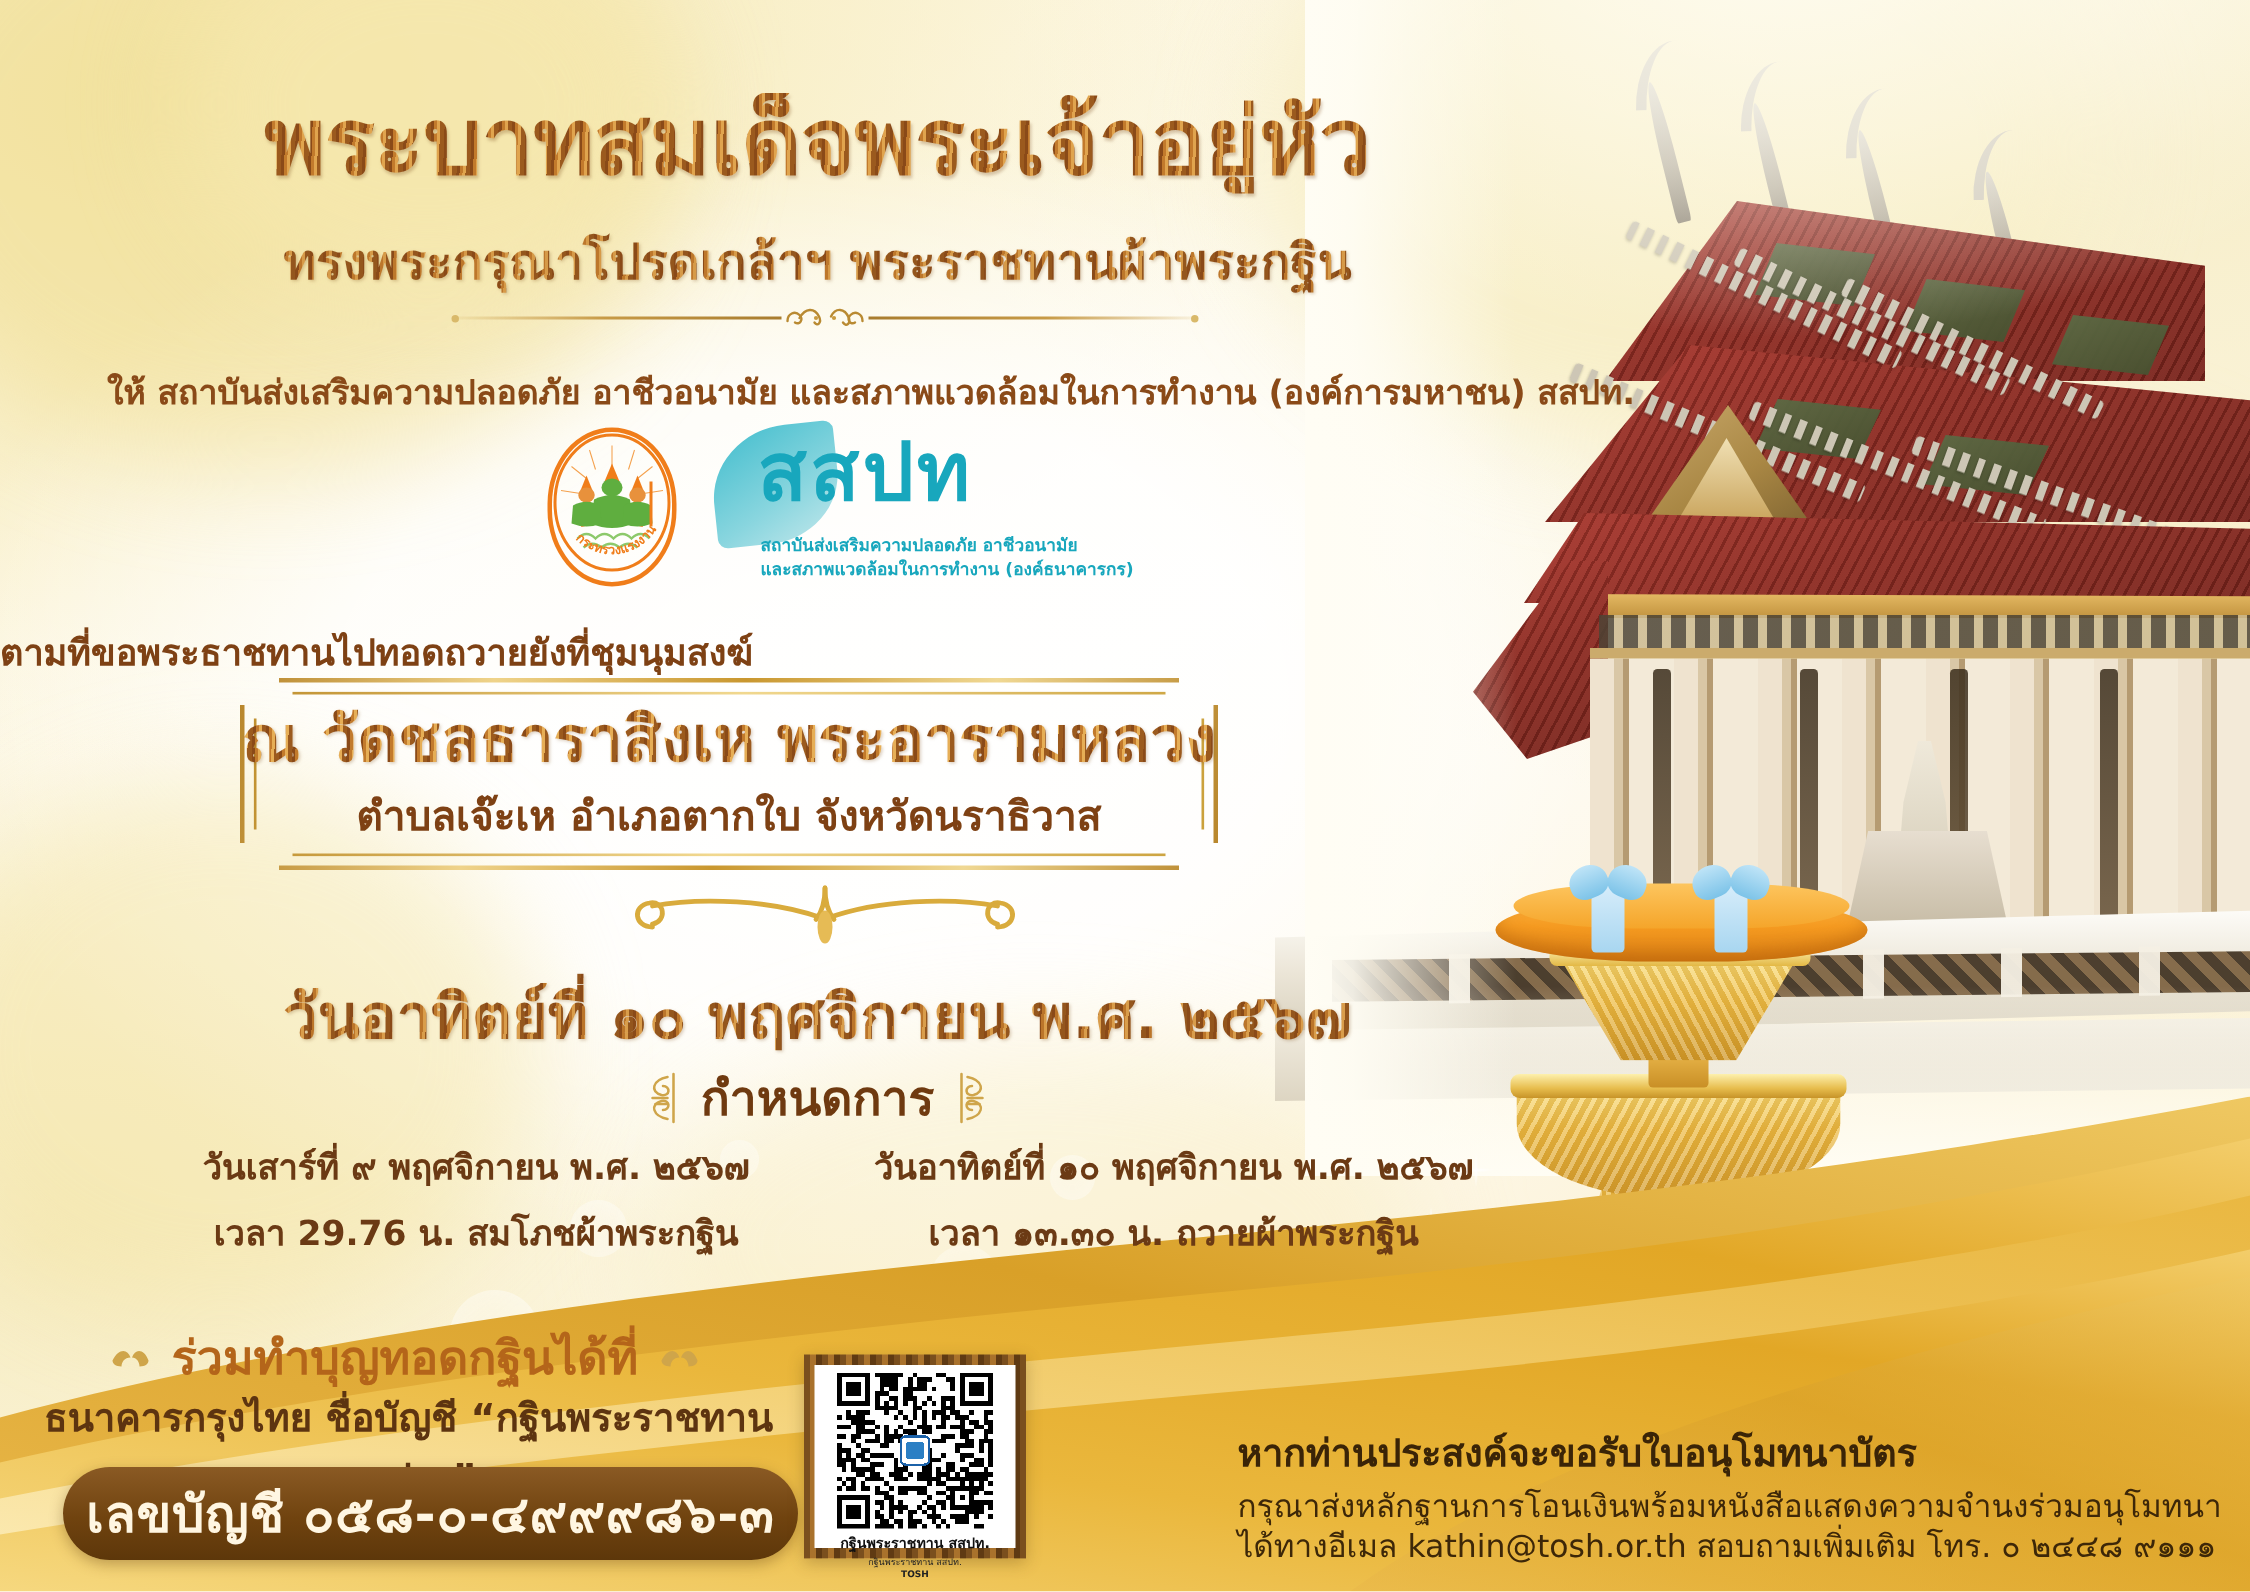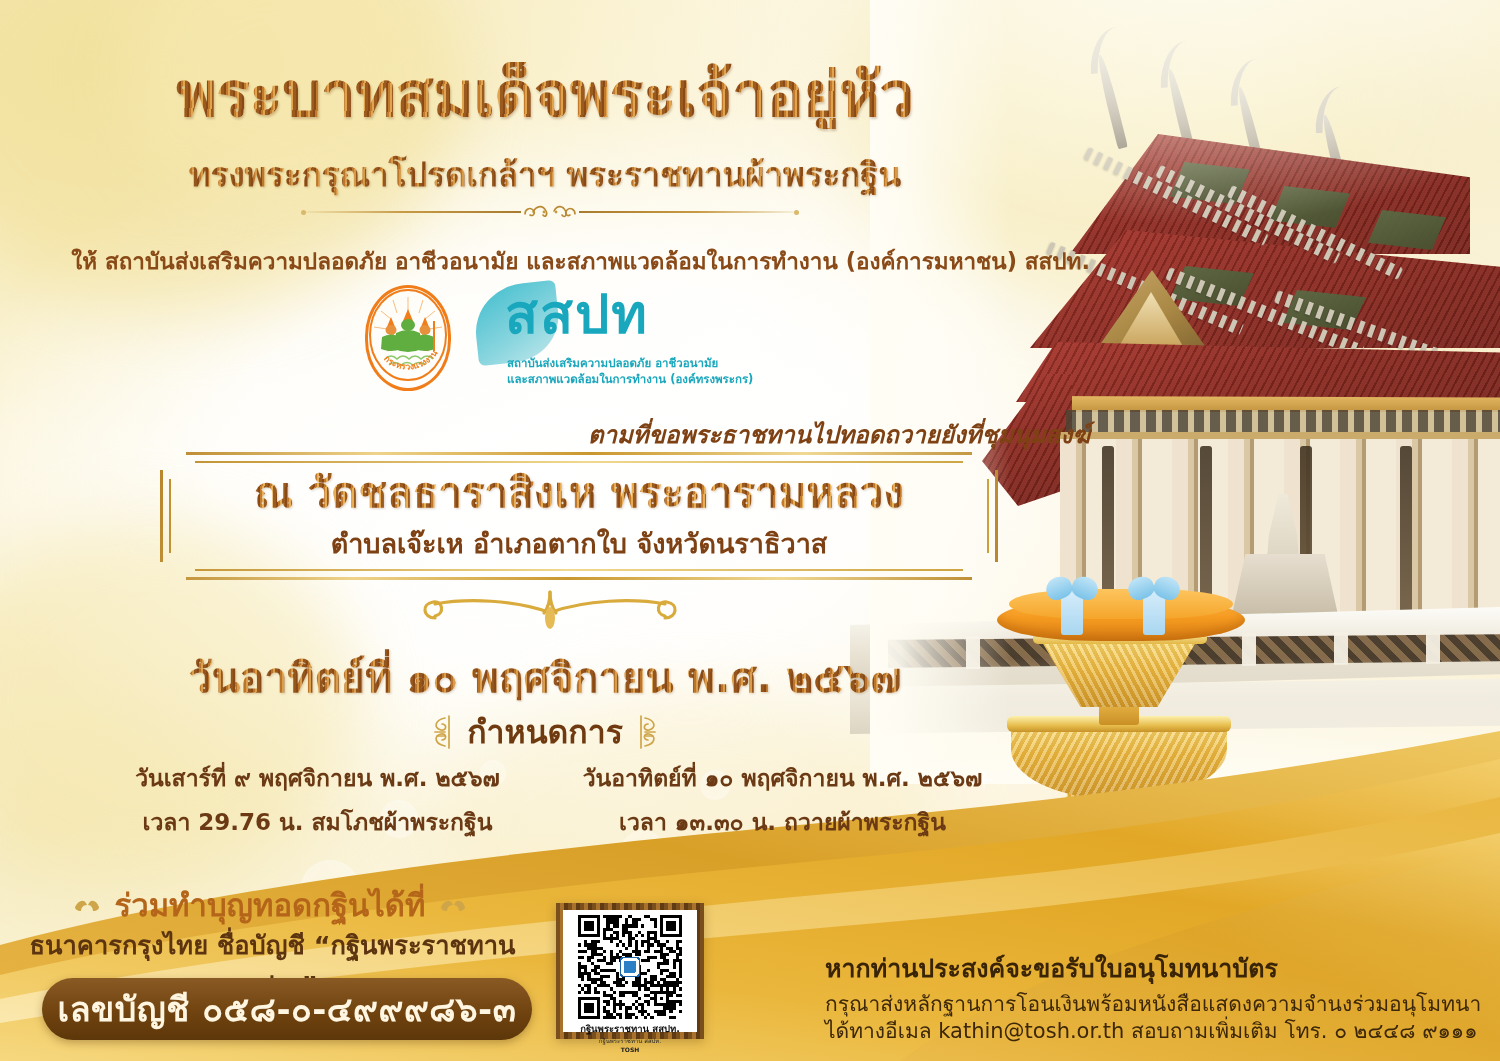--- a/index.html
+++ b/index.html
@@ -281,26 +281,26 @@
     transform:rotate(-6deg);
     opacity:0.92;
   }
   .tosh-sub {
     position:absolute; left:34px; font-size:11.5px; color:#18a7bd; font-weight:bold;
     white-space:nowrap;
   }
 
   #leadin {
     position:absolute; left:0; top:415px; width:1090px;
-    text-align:right; font-size:24px; font-weight:bold; color:#7e4114;font-style:italic;
+    text-align:left; font-size:24px; font-weight:bold; color:#7e4114;
   }
 
   
   #temple-frame {
-    position:absolute; left:160px; top:452px; width:838px; height:128px;
+    position:absolute; left:160px; top:452px; width:652px; height:128px;
   }
   .frame-outer, .frame-inner {
     position:absolute; inset:0;
     border:3px solid #c89333;
     clip-path:polygon(
       0 18px, 9px 18px, 14px 9px, 26px 4px, 26px 0,
       calc(100% - 26px) 0, calc(100% - 26px) 4px, calc(100% - 14px) 9px, calc(100% - 9px) 18px, 100% 18px,
       100% calc(100% - 18px), calc(100% - 9px) calc(100% - 18px), calc(100% - 14px) calc(100% - 9px), calc(100% - 26px) calc(100% - 4px), calc(100% - 26px) 100%,
       26px 100%, 26px calc(100% - 4px), 14px calc(100% - 9px), 9px calc(100% - 18px), 0 calc(100% - 18px)
     );
@@ -366,21 +366,21 @@
     position:absolute; left:42px; top:978px; width:490px; height:62px;
     border-radius:31px;
     background:linear-gradient(180deg,#8a5a24 0%, #70430f 55%, #5d370a 100%);
     box-shadow:0 3px 9px rgba(90,55,15,0.35);
     display:flex; align-items:center; justify-content:center;
   }
   #acct-text { font-size:34px; font-weight:bold; color:#fff6e2; letter-spacing:0.5px; }
 
   
   #qr-card {
-    position:absolute; left:556px; top:903px; width:148px; height:136px;
+    position:absolute; left:536px; top:903px; width:148px; height:136px;
     background:
       repeating-linear-gradient(90deg,#7a4f1e 0 4px,#a9722c 4px 8px,#5f3a13 8px 12px);
     padding:7px;
     box-shadow:0 3px 10px rgba(90,60,20,0.3);
   }
   #qr-inner { width:100%; height:100%; background:#fff; padding:5px 4px 3px; }
   #qr-canvas { width:100%; height:104px; position:relative; }
   .qr-cap1 { font-size:9.5px; font-weight:bold; color:#111; text-align:center; margin-top:2px; }
   .qr-cap2 { font-size:6px; color:#222; text-align:center; }
   .qr-cap3 { font-size:6px; font-weight:bold; color:#222; text-align:center; }
@@ -600,21 +600,21 @@
         <text font-size="8.5" font-weight="bold" fill="#f07d1a" font-family="'Liberation Sans',sans-serif">
           <textPath href="#embArc" startOffset="14%">กระทรวงแรงงาน</textPath>
         </text>
       </svg>
     </div>
 
     <div id="tosh-logo">
       <div id="tosh-leaf"></div>
       <div id="tosh-word" class="thai">สสปท</div>
       <div class="tosh-sub" style="top:70px;">สถาบันส่งเสริมความปลอดภัย อาชีวอนามัย</div>
-      <div class="tosh-sub" style="top:86px;">และสภาพแวดล้อมในการทำงาน (องค์ทรงพระกร)</div>
+      <div class="tosh-sub" style="top:86px;">และสภาพแวดล้อมในการทำงาน (องค์ธนาคารกร)</div>
     </div>
   </div>
 
   <div id="leadin" class="thai">ตามที่ขอพระธาชทานไปทอดถวายยังที่ชุมนุมสงฆ์</div>
 
   <div id="temple-frame">
     <div class="frame-outer"></div>
     <div class="frame-inner"></div>
     <div id="temple-name" class="thai">ณ วัดชลธาราสิงเห พระอารามหลวง</div>
     <div id="temple-sub" class="thai">ตำบลเจ๊ะเห  อำเภอตากใบ  จังหวัดนราธิวาส</div>

